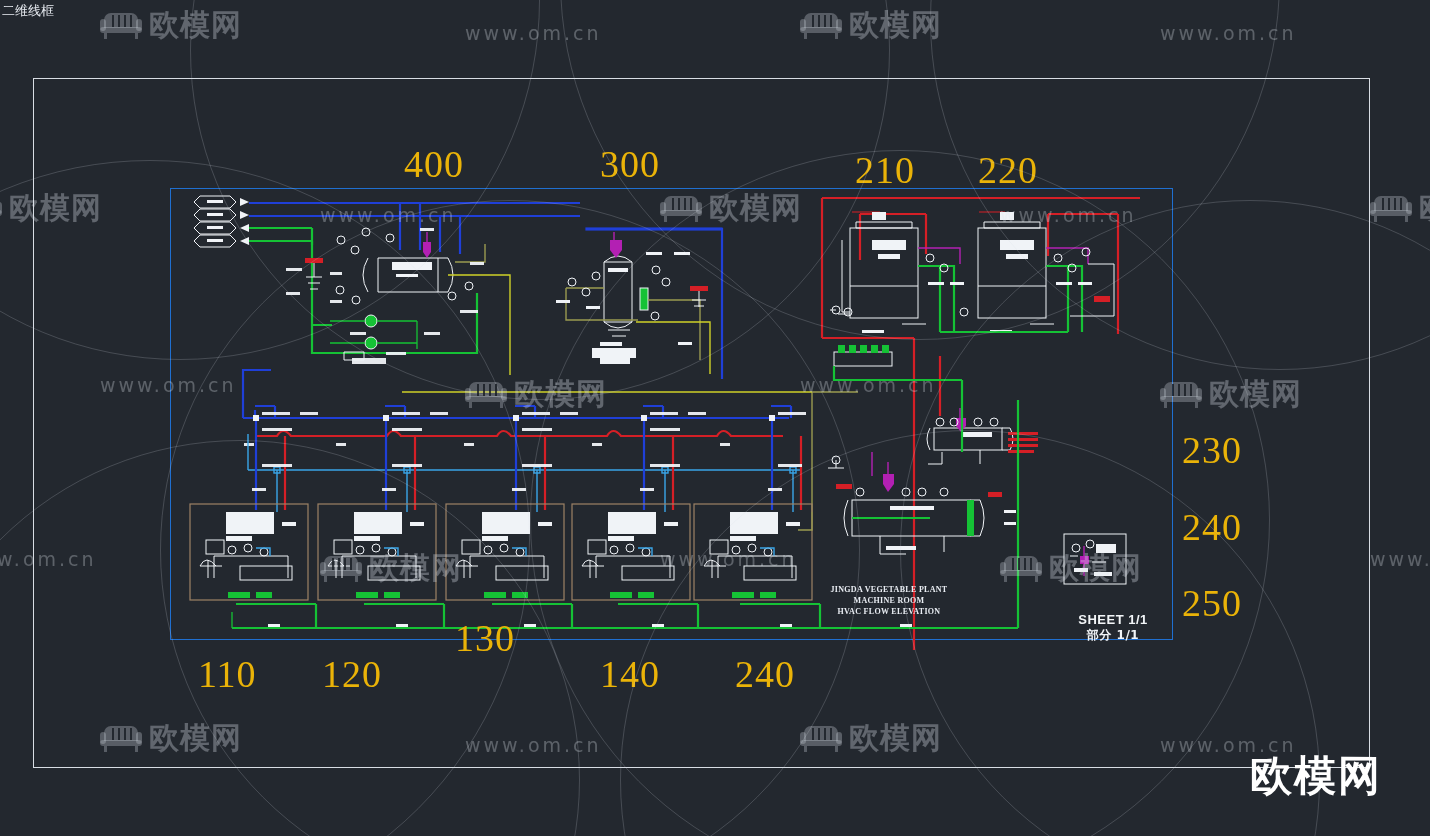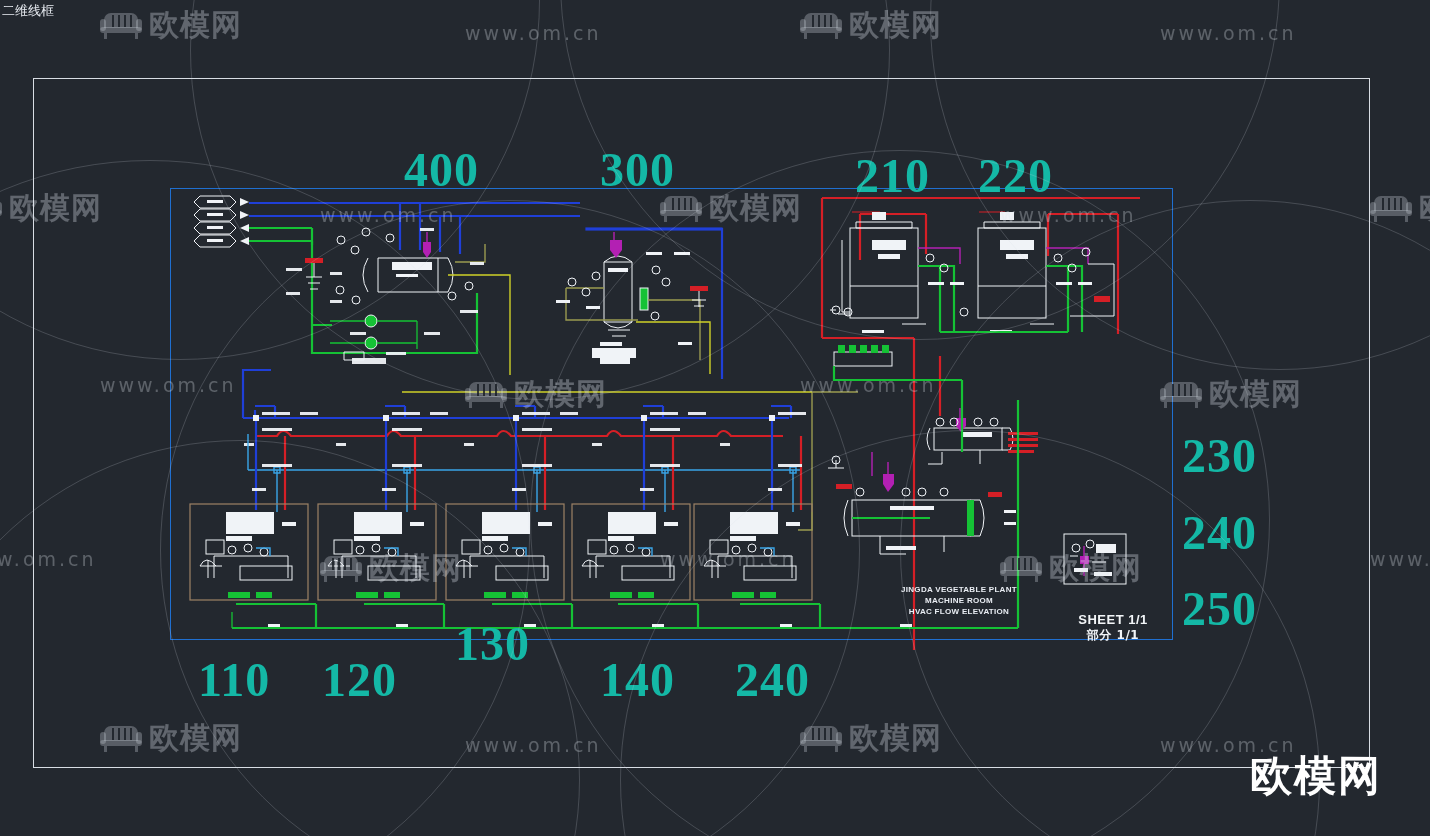--- a/index.html
+++ b/index.html
@@ -60,24 +60,24 @@
   }
   .inner-frame {
     position: absolute; left: 170px; top: 188px;
     width: 1003px; height: 452px;
     border: 1.4px solid #1f6fd0;
   }
 
   
   .tagnum {
     position: absolute;
-    color: #14b8a6;
+    color: #eab308;
     font-family: "Liberation Serif", serif;
-    font-size: 48px;
-    font-weight: 700;
+    font-size: 38px;
+    font-weight: 400;
     letter-spacing: 1px;
     z-index: 30;
   }
 
   
   #cad { position: absolute; left: 0; top: 0; z-index: 20; }
 
   
   .titleblock {
     position: absolute; z-index: 30;
@@ -596,21 +596,21 @@
   <div class="tagnum" style="left:978px; top:148px;">220</div>
   <div class="tagnum" style="left:1182px; top:428px;">230</div>
   <div class="tagnum" style="left:1182px; top:505px;">240</div>
   <div class="tagnum" style="left:1182px; top:581px;">250</div>
   <div class="tagnum" style="left:198px; top:652px;">110</div>
   <div class="tagnum" style="left:322px; top:652px;">120</div>
   <div class="tagnum" style="left:455px; top:616px;text-align:right;">130</div>
   <div class="tagnum" style="left:600px; top:652px;">140</div>
   <div class="tagnum" style="left:735px; top:652px;">240</div>
 
-  <div class="titleblock" style="left:899px; top:585px; width:120px;">
+  <div class="titleblock" style="left:829px; top:585px; width:120px;font-family:Liberation Serif, serif;">
     <div class="l1">JINGDA VEGETABLE PLANT</div>
     <div class="l2">MACHINE ROOM</div>
     <div class="l3">HVAC FLOW ELEVATION</div>
   </div>
 
   <div class="sheet" style="left:1058px; top:612px; width:110px;">
     <div class="s1">SHEET 1/1</div>
     <div class="s2">部分  1/1</div>
   </div>
 

